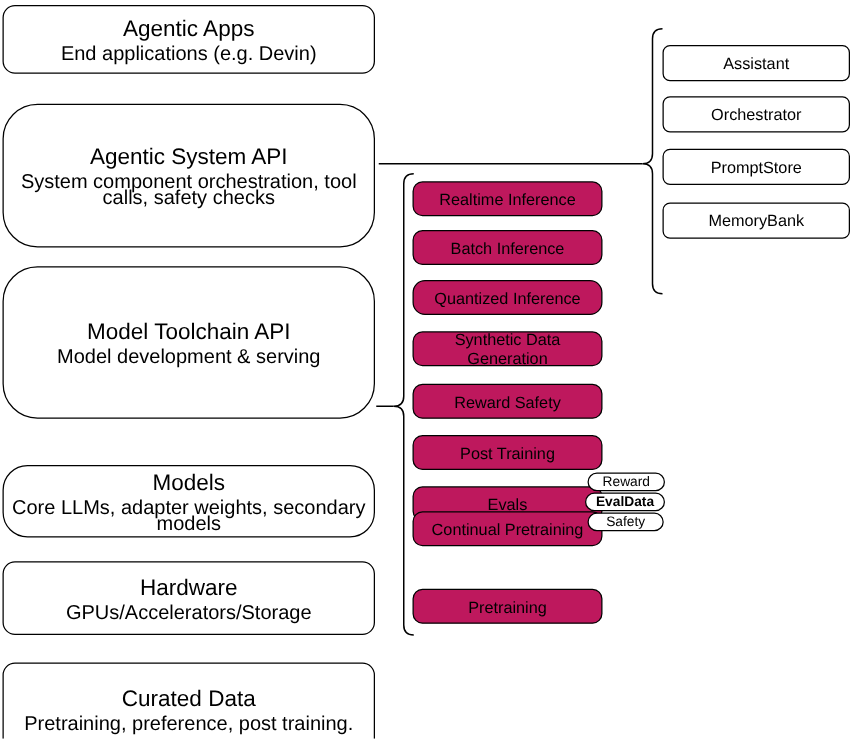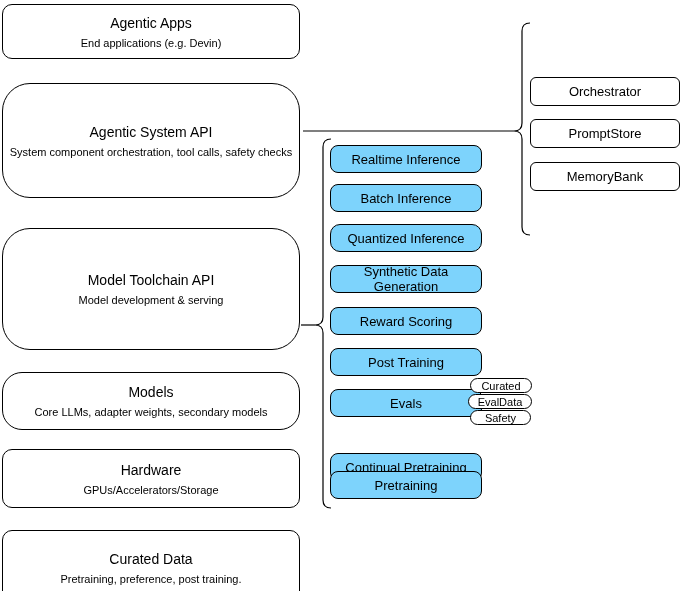--- a/index.html
+++ b/index.html
@@ -36,63 +36,63 @@
     width: 298px;
     border: 1px solid #000000;
     background: #ffffff;
     box-sizing: border-box;
     display: flex;
     flex-direction: column;
     align-items: center;
     justify-content: center;
     text-align: center;
   }
-  .ltitle { font-size: 14px; line-height: 18px; }
-  .lsub   { font-size: 11px; line-height: 13px; margin-top: 5px; }
+  .ltitle { font-size: 18px; line-height: 18px; }
+  .lsub   { font-size: 16px; line-height: 13px; margin-top: 5px; }
   .l1 { top: 4px;   height: 55px;  border-radius: 10px; }
   .l2 { top: 83px;  height: 115px; border-radius: 28px; }
-  .l3 { top: 228px; height: 122px; border-radius: 28px; }
+  .l3 { top: 213px; height: 122px; border-radius: 28px; }
   .l4 { top: 372px; height: 58px;  border-radius: 20px; }
   .l5 { top: 449px; height: 59px;  border-radius: 10px; }
   .l6 { top: 530px; height: 76px;  border-radius: 10px; }
   
   .mbox {
     position: absolute;
     left: 330px;
     width: 152px;
     height: 28px;
     border: 1px solid #000000;
     border-radius: 8px;
-    background: #7dd3fc;
+    background: #be185d;
     box-sizing: border-box;
     display: flex;
     align-items: center;
     justify-content: center;
     font-size: 13px;
     text-align: center;
     z-index: 1;
   }
   .m1 { top: 145px; } .m2 { top: 184px; } .m3 { top: 224px; border-radius: 10px; }
   .m4 { top: 265px; } .m5 { top: 307px; } .m6 { top: 348px; }
-  .m7 { top: 389px; } .m8 { top: 453px; } .m9 { top: 471px; }
+  .m7 { top: 389px; } .m8 { top: 409px; } .m9 { top: 471px; }
   
   .tag {
     position: absolute;
     border: 1px solid #000000;
     border-radius: 9px;
     background: #ffffff;
     box-sizing: border-box;
     display: flex;
     align-items: center;
     justify-content: center;
     font-size: 11px;
     z-index: 2;
   }
   .t1 { left: 470px; top: 378px; width: 62px; height: 15px; }
-  .t2 { left: 468px; top: 394px; width: 64px; height: 15px; }
+  .t2 { left: 468px; top: 394px; width: 64px; height: 15px; font-weight: bold; }
   .t3 { left: 470px; top: 410px; width: 61px; height: 15px; }
   
   .rbox {
     position: absolute;
     left: 530px;
     width: 150px;
     height: 29px;
     border: 1px solid #000000;
     border-radius: 6px;
     background: #ffffff;
@@ -141,27 +141,28 @@
   </div>
   <div class="lbox l6">
     <div class="ltitle">Curated Data</div>
     <div class="lsub">Pretraining, preference, post training.</div>
   </div>
 
   <div class="mbox m1">Realtime Inference</div>
   <div class="mbox m2">Batch Inference</div>
   <div class="mbox m3">Quantized Inference</div>
   <div class="mbox m4">Synthetic Data Generation</div>
-  <div class="mbox m5">Reward Scoring</div>
+  <div class="mbox m5">Reward Safety</div>
   <div class="mbox m6">Post Training</div>
   <div class="mbox m7">Evals</div>
   <div class="mbox m8">Continual Pretraining</div>
   <div class="mbox m9">Pretraining</div>
 
-  <div class="tag t1">Curated</div>
+  <div class="tag t1">Reward</div>
   <div class="tag t2">EvalData</div>
   <div class="tag t3">Safety</div>
 
+  <div class="rbox r1">Assistant</div>
   <div class="rbox r2">Orchestrator</div>
   <div class="rbox r3">PromptStore</div>
   <div class="rbox r4">MemoryBank</div>
 
 </div>
 
 </body></html>

